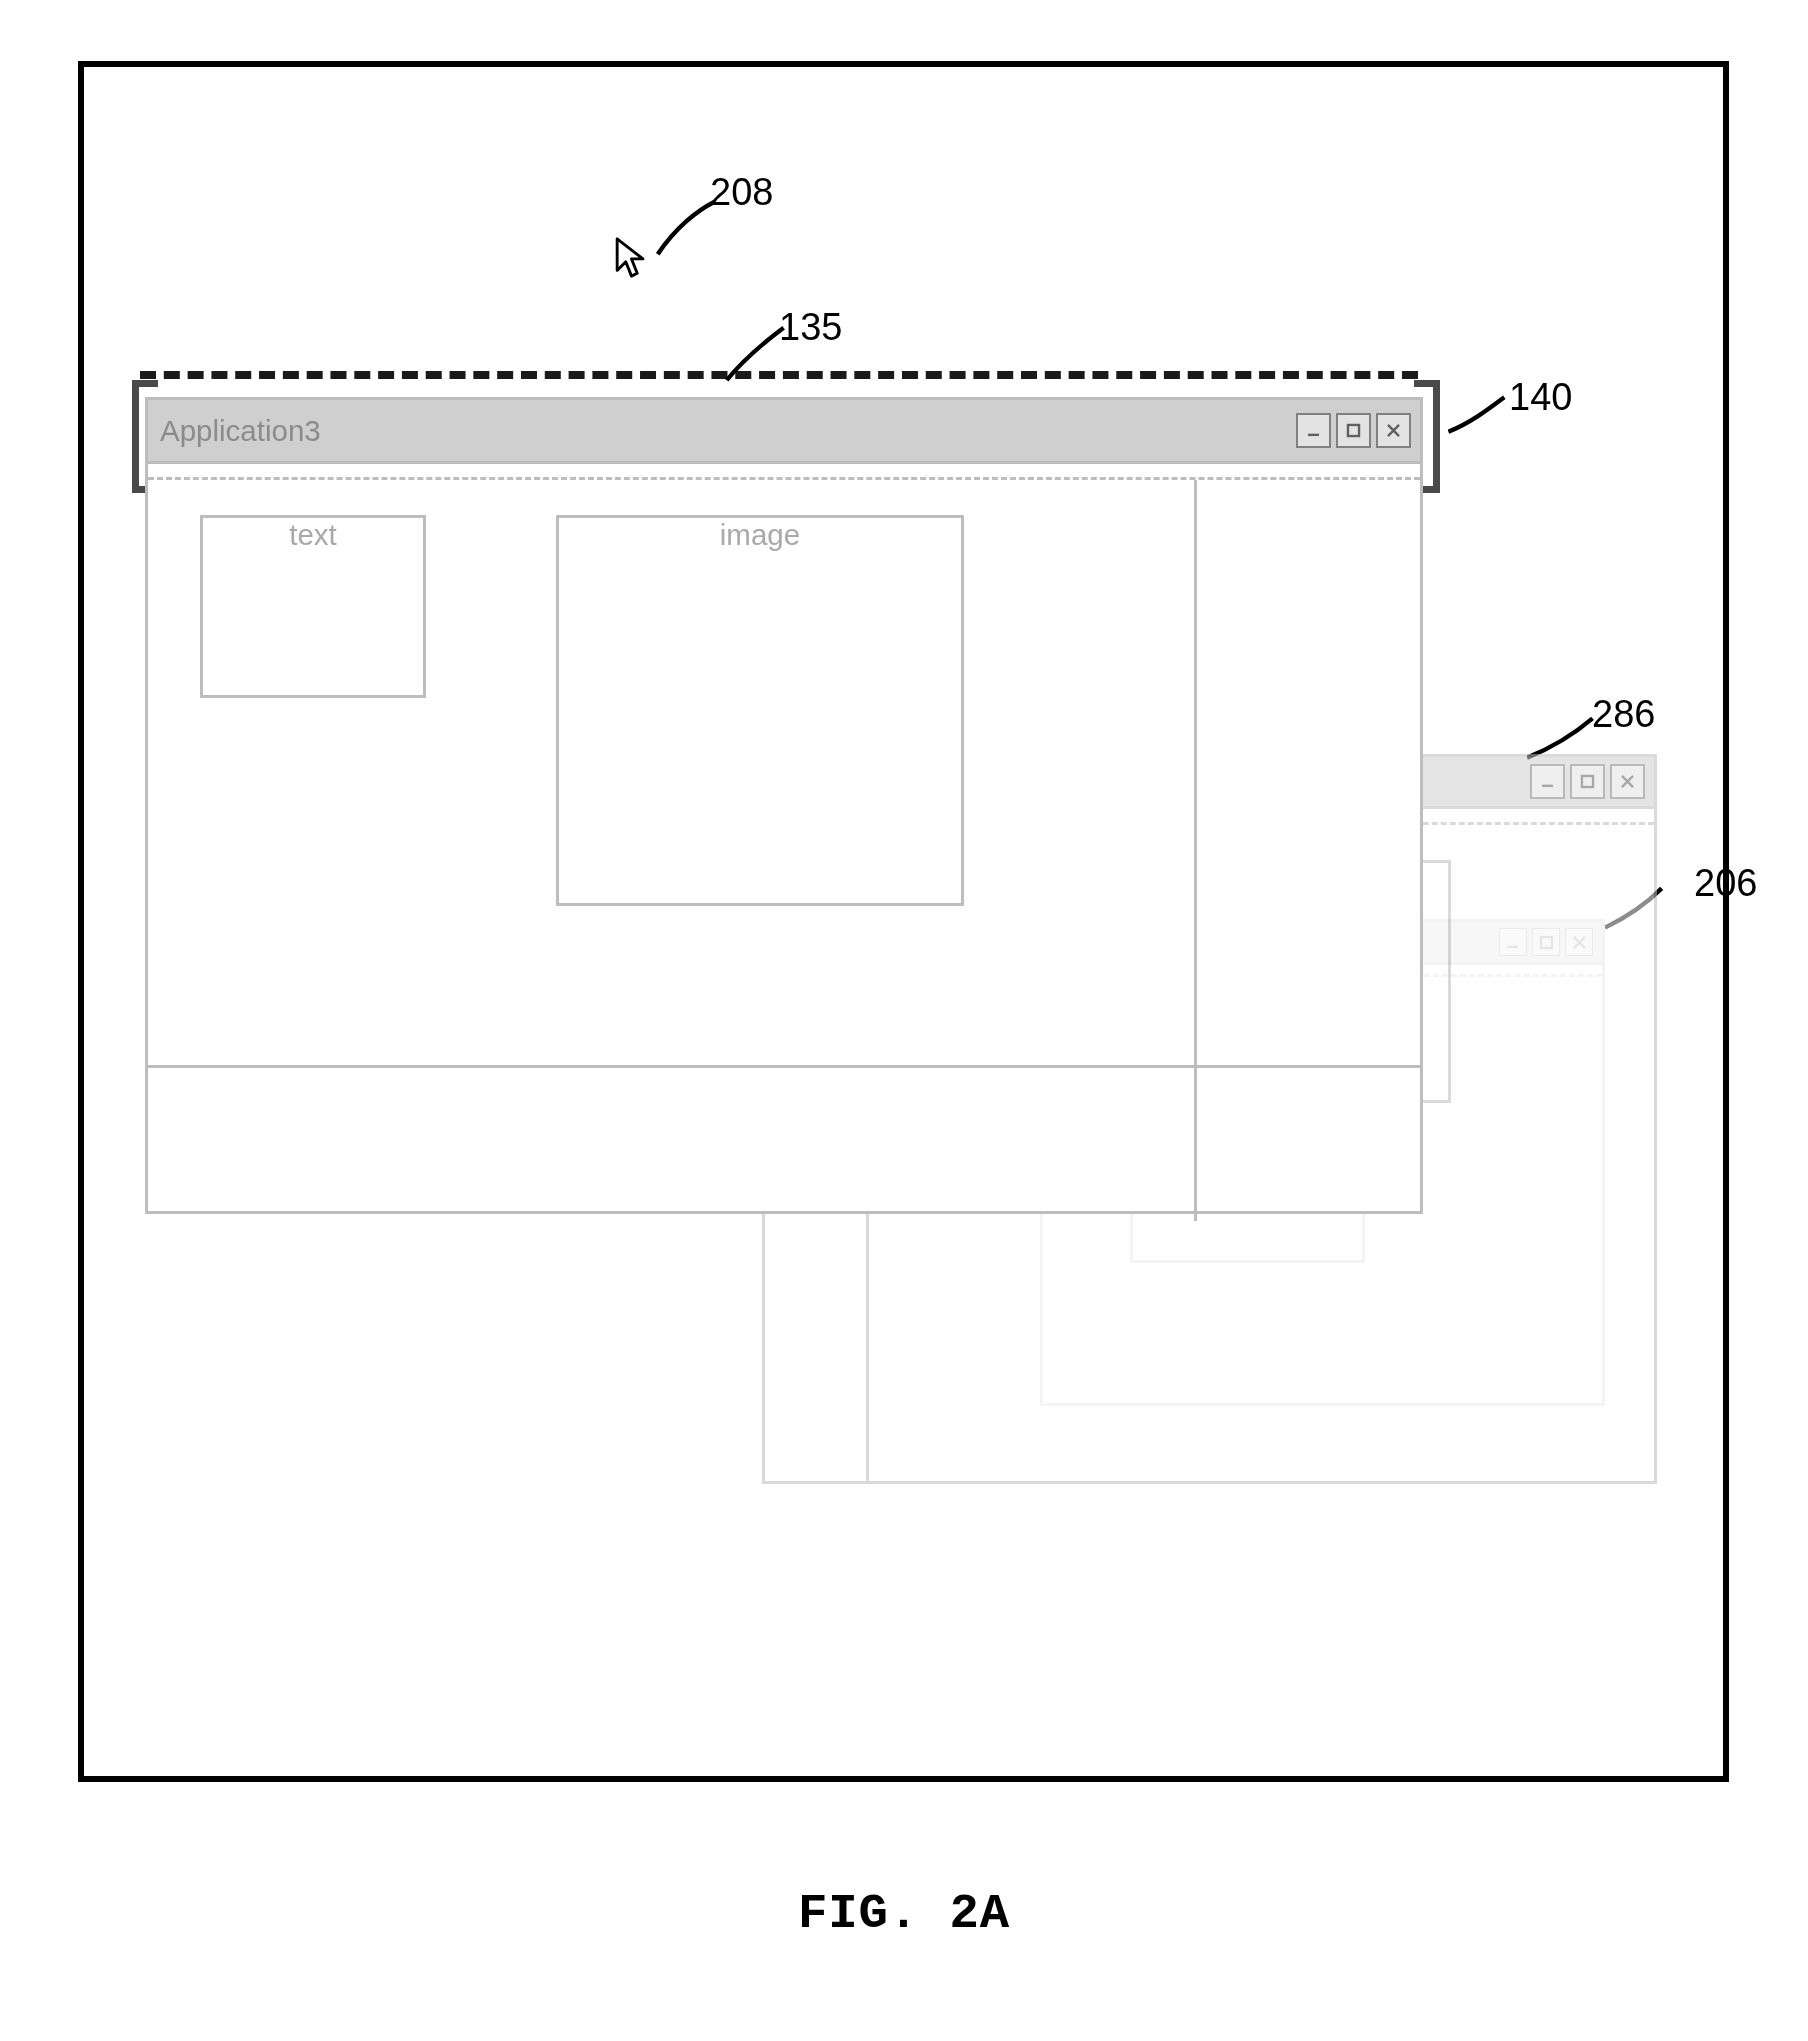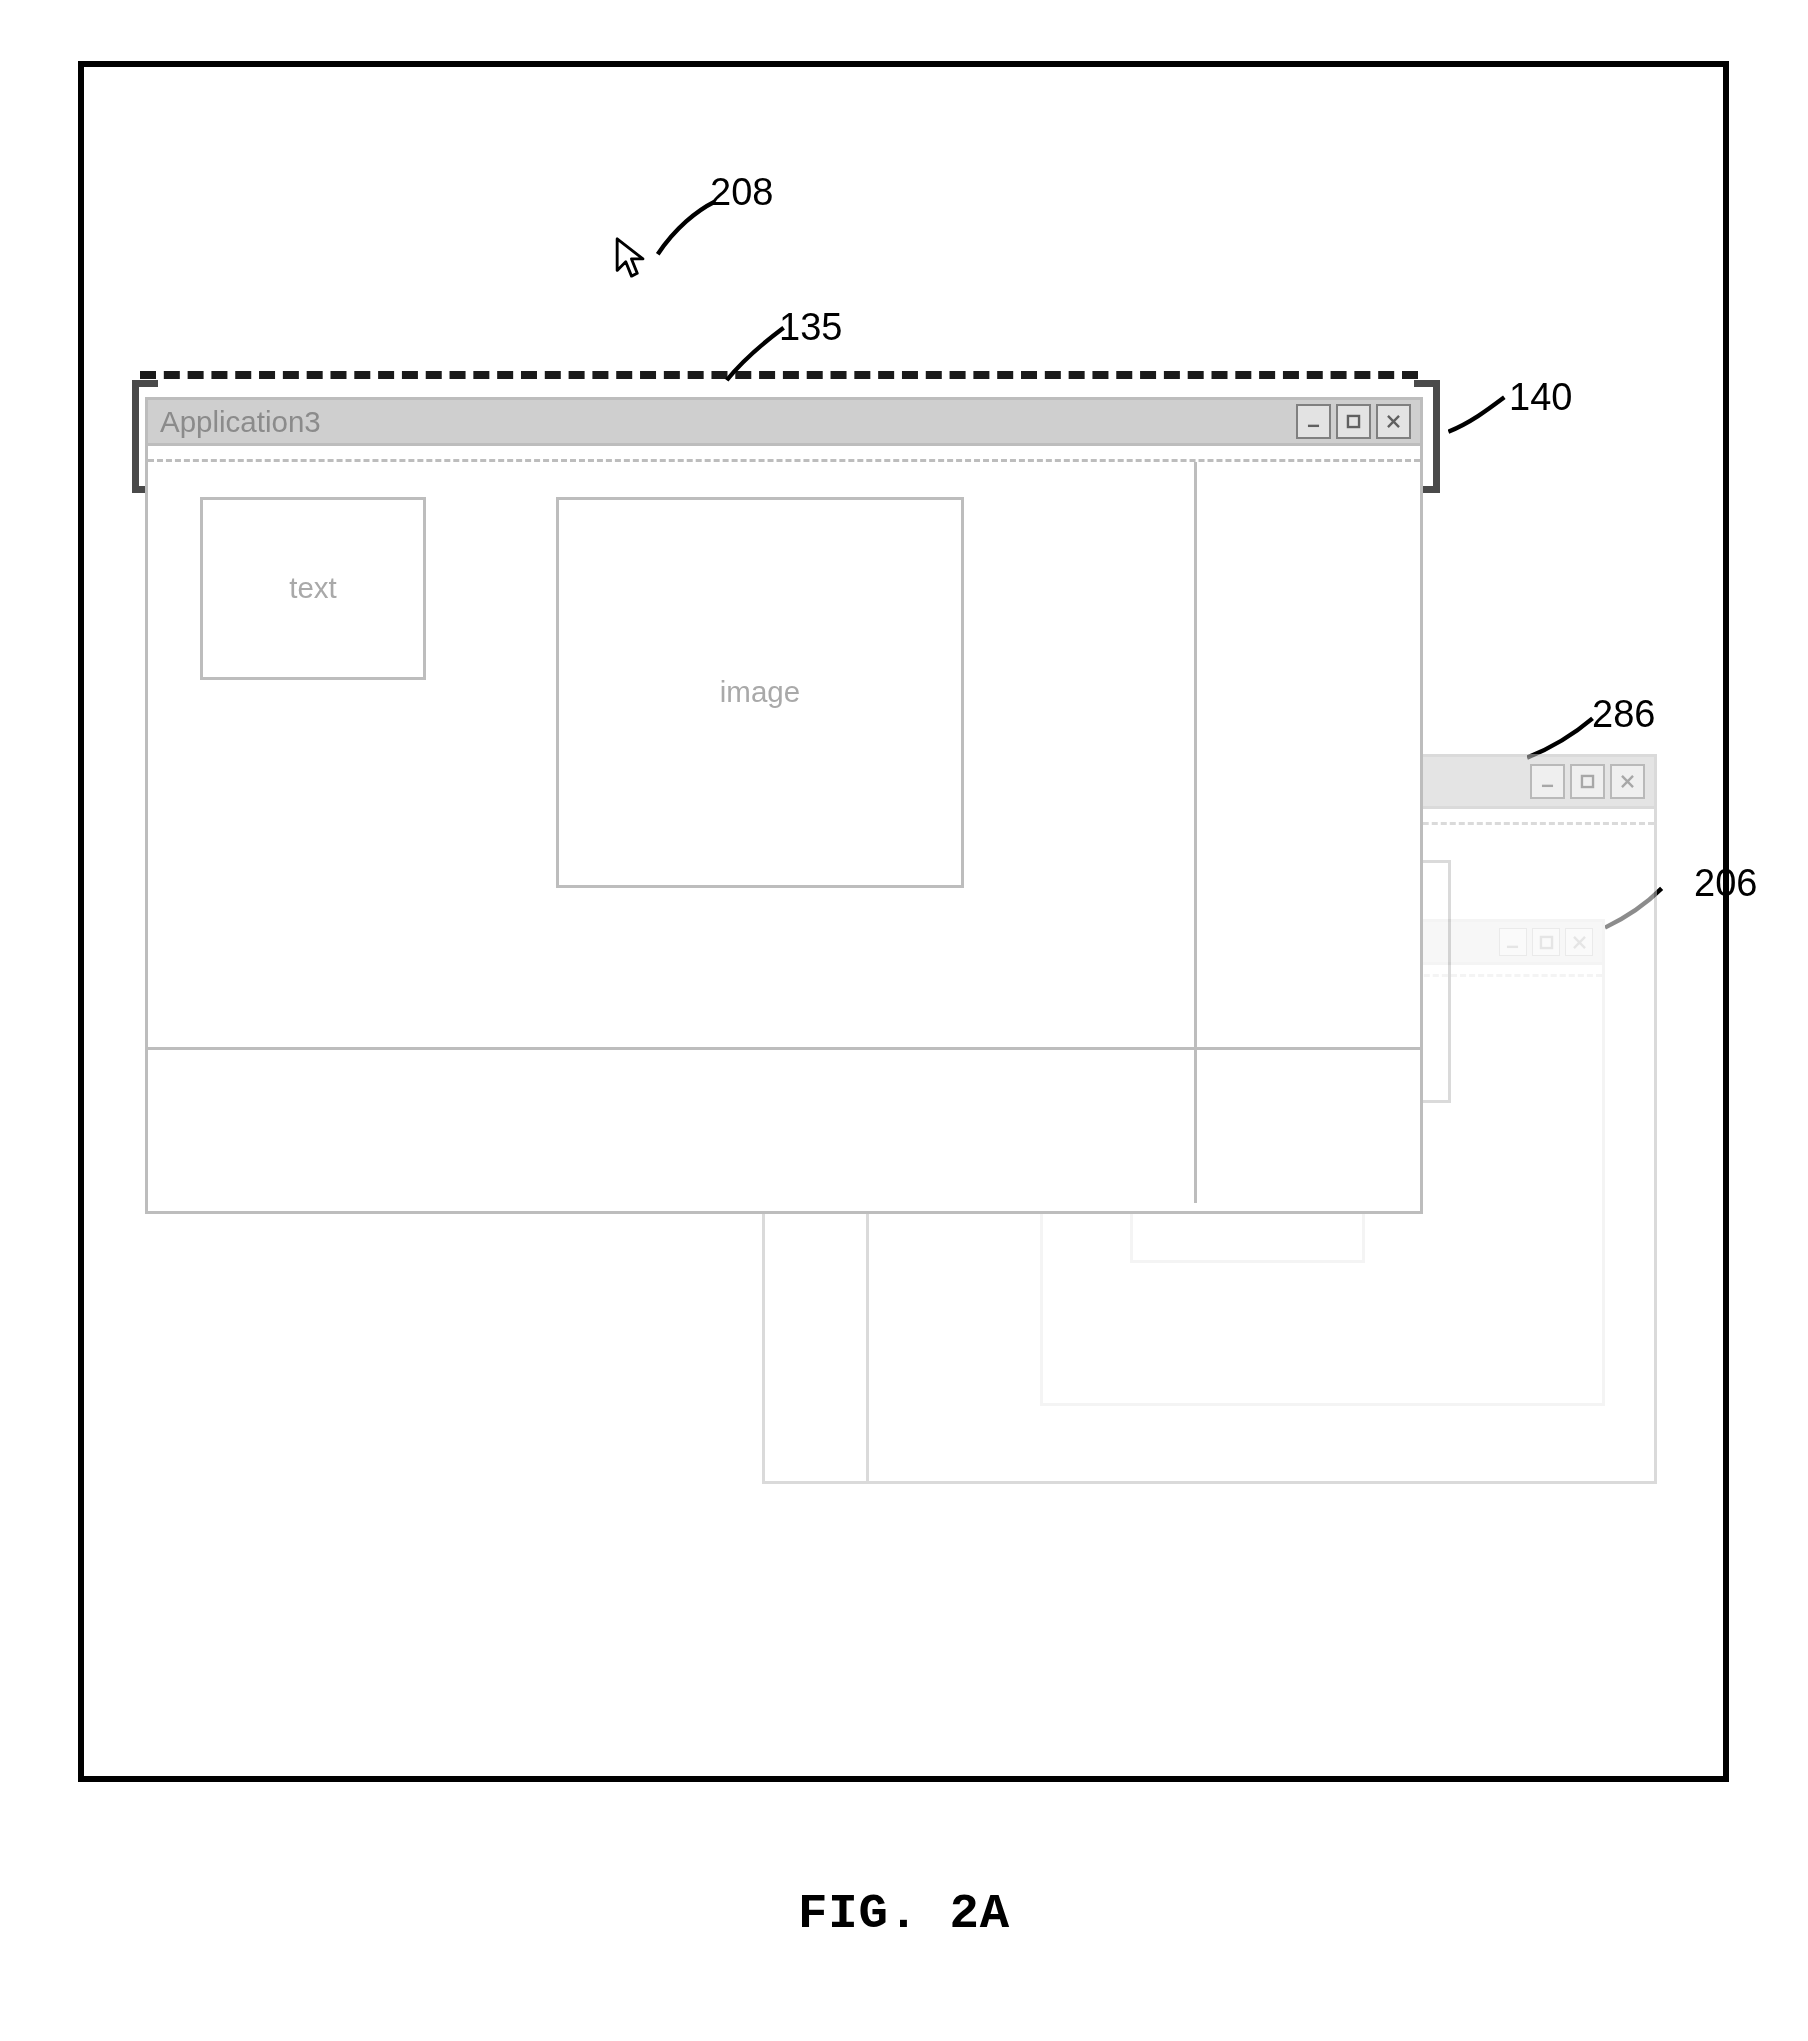--- a/index.html
+++ b/index.html
@@ -67,21 +67,21 @@
   .bracket-left  { left: 48px;  border-left: 7px solid #4a4a4a; }
   .bracket-right { left: 1330px; border-right: 7px solid #4a4a4a; }
 
   
   .win {
     position: absolute;
     border: 3.5px solid #bdbdbd;
     background: #fff;
   }
   .win .titlebar {
-    height: 46px;
+    height: 64px;
     background: #cfcfcf;
     border-bottom: 3.5px solid #bdbdbd;
     display: flex;
     align-items: center;
     justify-content: space-between;
     padding: 0 8.7px 0 12px;
     font-size: 29.5px;
     color: #8b8b8b;
     position: relative;
   }
@@ -104,21 +104,21 @@
     border-bottom: 3.5px dashed #bdbdbd;
   }
   .win .body {
     position: relative;
     width: 100%;
   }
   .placeholder {
     position: absolute;
     border: 3.5px solid #bdbdbd;
     display: flex;
-    align-items: center;
+    align-items: flex-start;
     justify-content: center;
     color: #a9a9a9;
     font-size: 29.5px;
   }
 
   
   .w3 { left: 61px; top: 330px; width: 1278px; height: 817px; z-index: 3; }
   .w3 .body { height: calc(100% - 54px - 15.6px); }
   .w3 .status {
     position: absolute;

